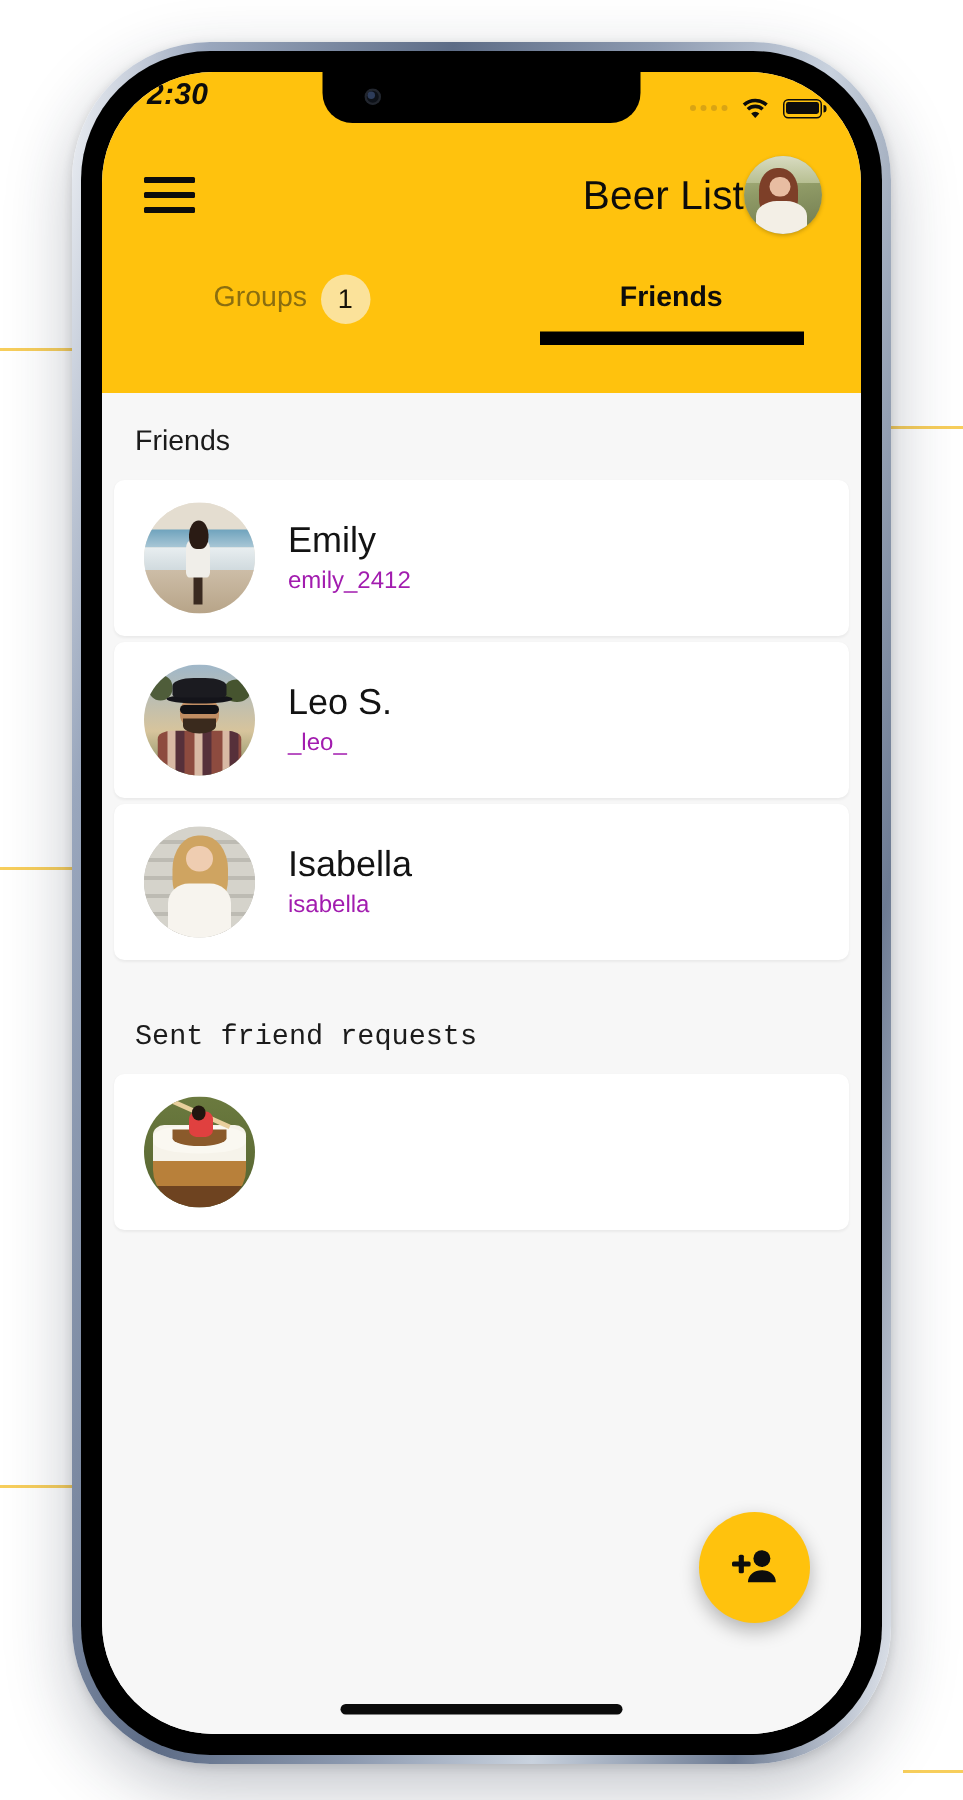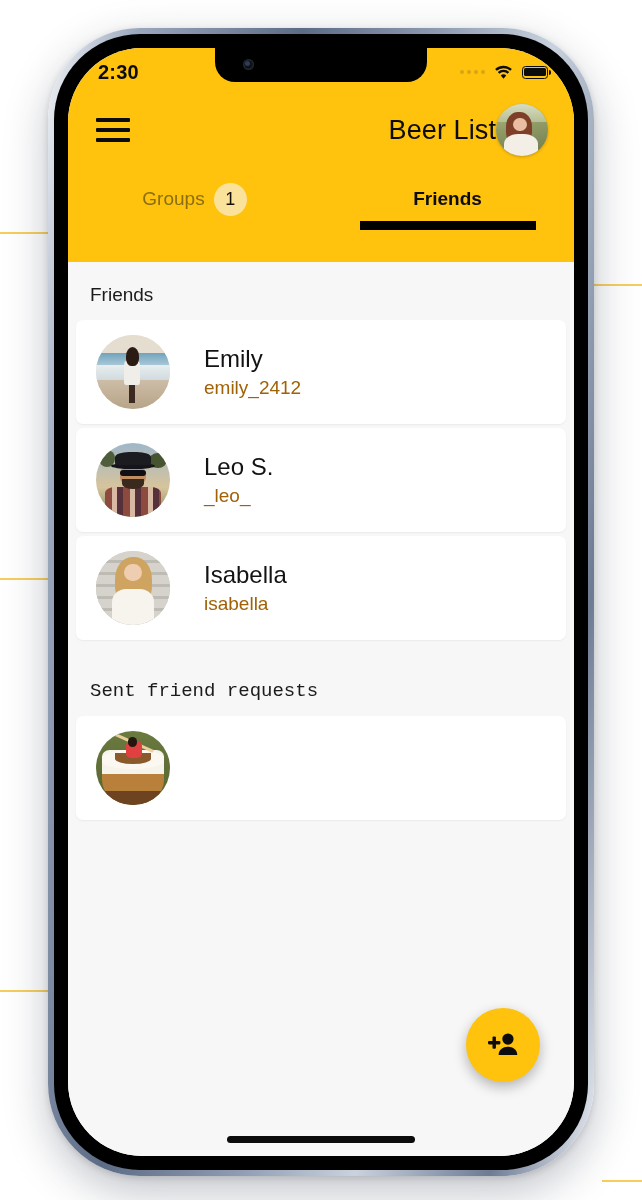--- a/index.html
+++ b/index.html
@@ -54,22 +54,22 @@
   .camlens {
     position:absolute; left:28px; top:13px; width:11px; height:11px; border-radius:50%;
     background:#0d1118; box-shadow: inset 0 0 0 1.5px #22262e;
   }
   .camlens::after{
     content:""; position:absolute; left:2px; top:2px; width:5px; height:5px;
     border-radius:50%; background:#2d3c5a;
   }
 
   .statusbar {
-    position:relative; height:44px; display:flex; align-items:center;
-    justify-content:space-between; padding:0 26px 0 30px;
+    position:relative; height:44px; display:flex; 
+    justify-content:space-between; padding:0 26px 0 30px;font-style:italic;
   }
   .clock { font-size:20px; font-weight:bold; color:#0c0c0c; letter-spacing:.2px; margin-top:4px; }
   .status-right { display:flex; align-items:center; gap:9px; margin-top:4px; }
   .dots { display:flex; gap:3px; }
   .dots i { width:4px; height:4px; border-radius:50%; background:#d9a414; display:block; }
   .wifi { width:19px; height:15px; position:relative; }
   .batt {
     width:26px; height:13px; border:1.6px solid #0c0c0c; border-radius:3.5px;
     position:relative; padding:1.4px;
   }
@@ -111,23 +111,23 @@
   .section-hdr { padding:22px 0 14px 22px; font-size:19px; color:#1b1b1b; }
   .section-hdr.second { padding-top:36px;font-family:Liberation Mono, monospace; }
 
   .card {
     background:#fff; margin:0 8px 4px 8px; border-radius:7px;
     height:104px; display:flex; align-items:center; padding:0 20px;
     box-shadow:0 1px 2px rgba(0,0,0,.055);
     cursor:pointer;
   }
   .card .pic { width:74px; height:74px; border-radius:50%; overflow:hidden; flex:0 0 74px; }
-  .card .meta { margin-left:34px; }
+  .card .meta { margin-left:22px; }
   .card .name { font-size:24px; color:#131313; line-height:1.22; }
-  .card .handle { font-size:19px; color:#a16207; line-height:1.32; margin-top:2px; }
+  .card .handle { font-size:16px; color:#a21caf; line-height:1.32; margin-top:2px; }
 
   
   .fab {
     position:absolute; right:34px; bottom:74px; width:74px; height:74px;
     border-radius:50%; background:#FFC20D; border:none; cursor:pointer;
     display:flex; align-items:center; justify-content:center;
     box-shadow:0 5px 13px rgba(0,0,0,.28);
   }
 
   .home-ind {

